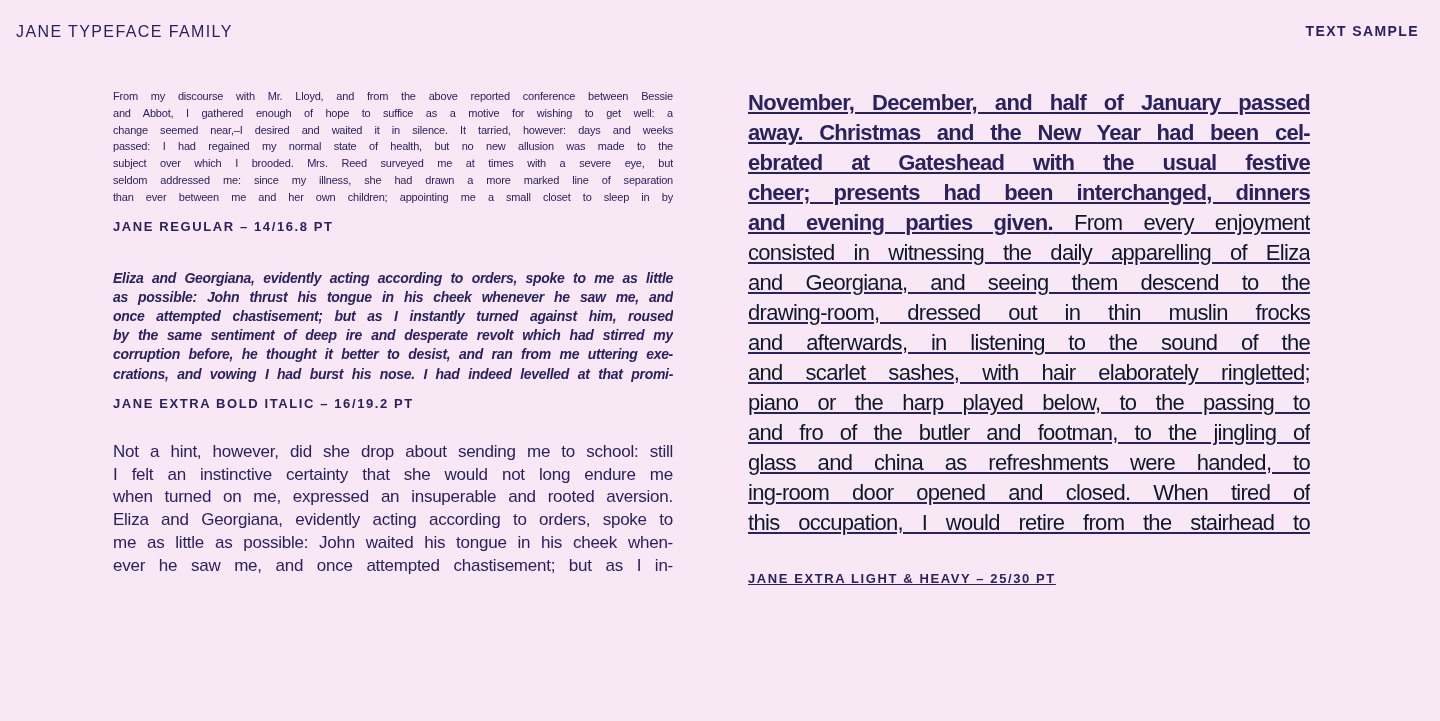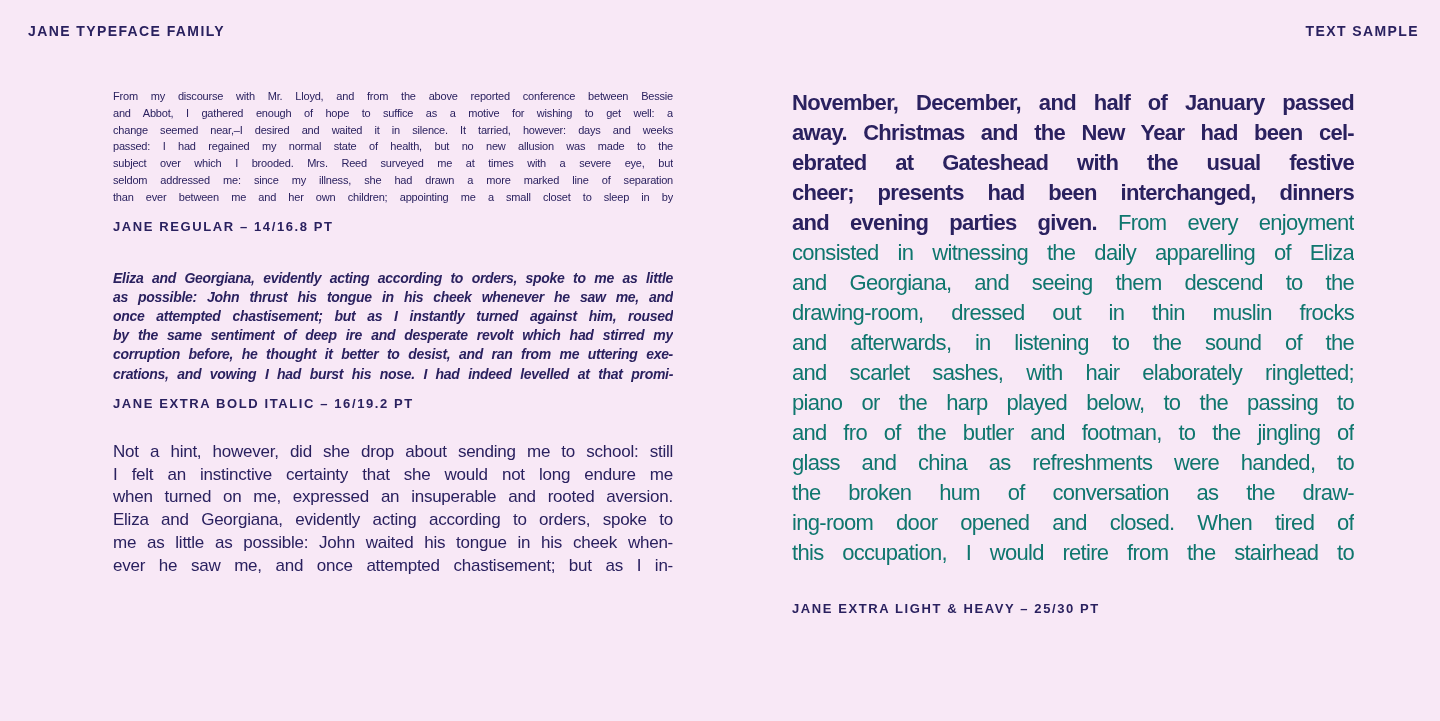--- a/index.html
+++ b/index.html
@@ -10,45 +10,46 @@
     width: 1440px;
     height: 721px;
     position: relative;
     overflow: hidden;
     background: #f8e8f6;
     color: #2a215f;
     font-family: "Liberation Sans", sans-serif;
   }
   .page-header-left {
     position: absolute;
-    left: 28px;
+    left: 16px;
     top: 23px;
-    font-size: 14px;
-    font-weight: 700;
+    font-size: 16px;
+    font-weight: 400;
     letter-spacing: 1.4px;
   }
   .page-header-right {
     position: absolute;
     right: 21px;
     top: 23px;
     font-size: 14px;
     font-weight: 700;
     letter-spacing: 1.4px;
   }
   .col-left {
     position: absolute;
     left: 113px;
     top: 88px;
     width: 560px;
   }
   .col-right {
     position: absolute;
-    left: 792px;
+    left: 748px;
     top: 88px;
     width: 562px;
+    text-decoration: underline;
   }
   .line {
     text-align: justify;
     text-align-last: justify;
     overflow: hidden;
     white-space: nowrap;
   }
   
   .s1 .line {
     font-size: 11px;
@@ -78,21 +79,21 @@
     line-height: 30px;
     height: 30px;
     letter-spacing: -0.7px;
   }
   .seg-heavy {
     font-weight: 700;
     color: #2a215f;
   }
   .seg-light {
     font-weight: 300;
-    color: #0f766e;
+    color: #0f172a;
   }
   .caption {
     font-size: 13px;
     font-weight: 700;
     letter-spacing: 1.6px;
     line-height: 15px;
   }
   .caption.c1 { margin-top: 13px; }
   .sample.s2 { margin-top: 35px; }
   .caption.c2 { margin-top: 12px; }
@@ -147,18 +148,17 @@
       <div class="line"><span class="seg-heavy">cheer; presents had been interchanged, dinners</span></div>
       <div class="line"><span class="seg-heavy">and evening parties given.</span><span class="seg-light"> From every enjoyment</span></div>
       <div class="line"><span class="seg-light">consisted in witnessing the daily apparelling of Eliza</span></div>
       <div class="line"><span class="seg-light">and Georgiana, and seeing them descend to the</span></div>
       <div class="line"><span class="seg-light">drawing-room, dressed out in thin muslin frocks</span></div>
       <div class="line"><span class="seg-light">and afterwards, in listening to the sound of the</span></div>
       <div class="line"><span class="seg-light">and scarlet sashes, with hair elaborately ringletted;</span></div>
       <div class="line"><span class="seg-light">piano or the harp played below, to the passing to</span></div>
       <div class="line"><span class="seg-light">and fro of the butler and footman, to the jingling of</span></div>
       <div class="line"><span class="seg-light">glass and china as refreshments were handed, to</span></div>
-      <div class="line"><span class="seg-light">the broken hum of conversation as the draw-</span></div>
       <div class="line"><span class="seg-light">ing-room door opened and closed. When tired of</span></div>
       <div class="line"><span class="seg-light">this occupation, I would retire from the stairhead to</span></div>
     </div>
   <div class="caption c4">JANE EXTRA LIGHT &amp; HEAVY – 25/30 PT</div>
 </div>
 
 </body></html>

